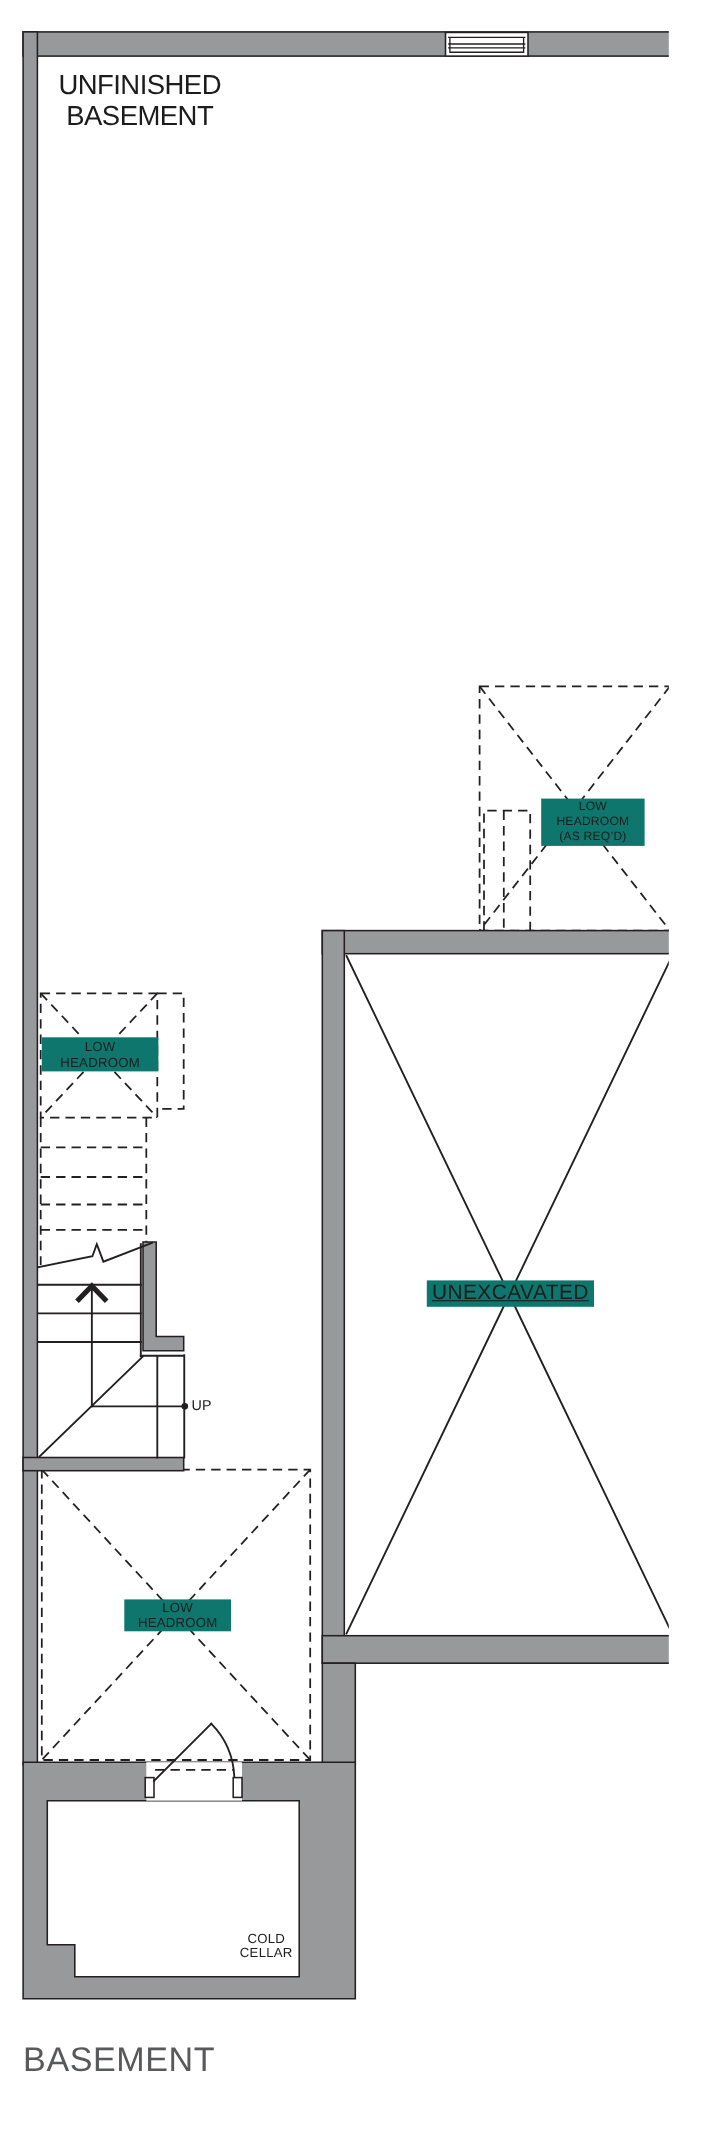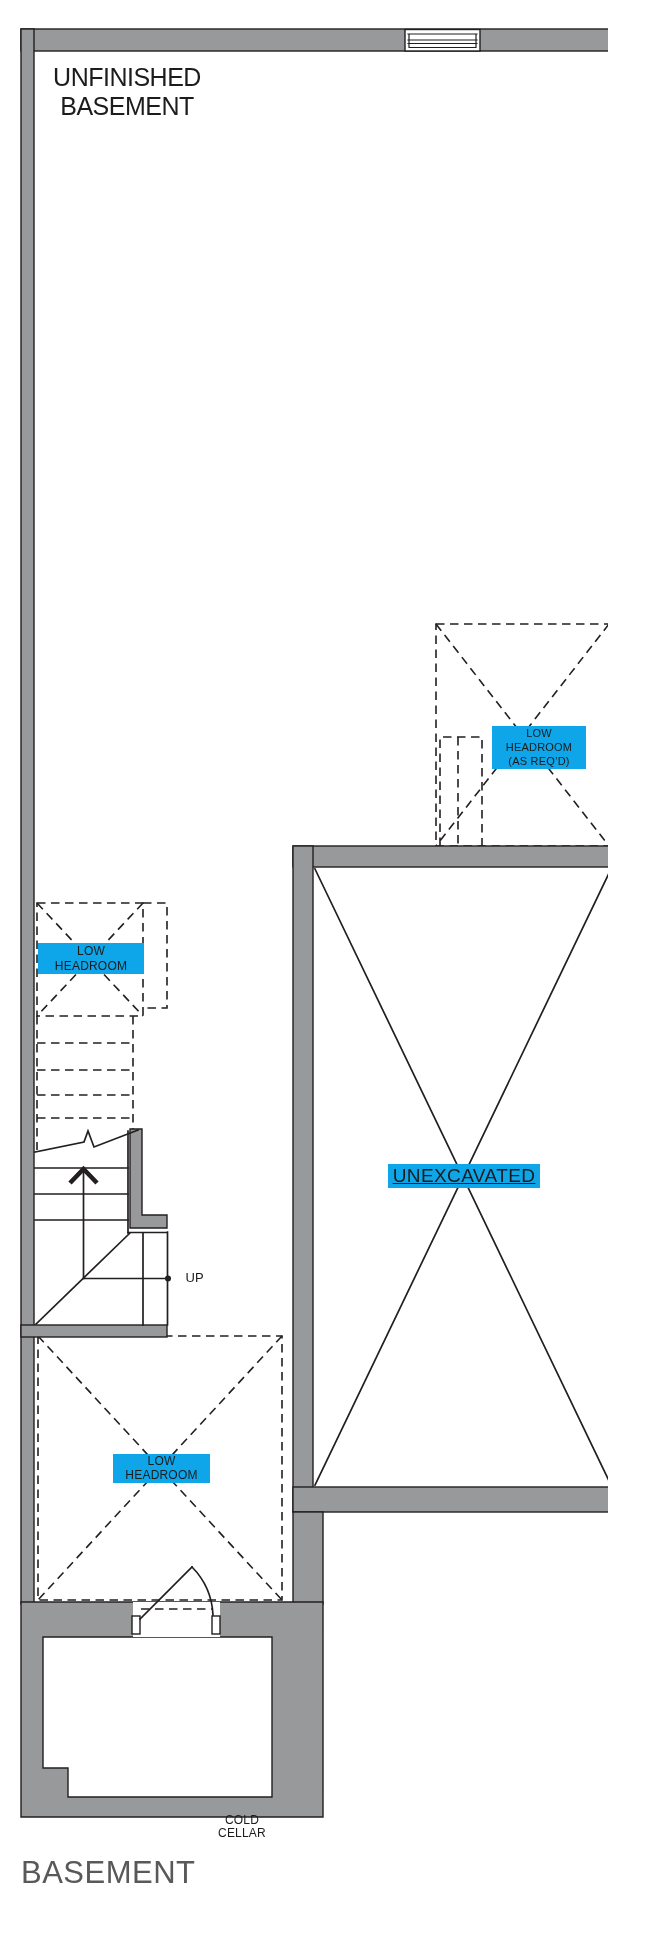--- a/index.html
+++ b/index.html
@@ -19,28 +19,28 @@
   .sline{stroke:var(--line-color);stroke-width:1.7;fill:none;stroke-linecap:square;}
   .dline{stroke:var(--line-color);stroke-width:1.6;fill:none;stroke-dasharray:8.5 5.5;}
   .wfill{fill:#ffffff;stroke:var(--line-color);stroke-width:1.4;}
   .thick{stroke-width:4.6;stroke-linecap:butt;stroke-linejoin:miter;}
   .dot{fill:var(--line-color);stroke:none;}
   .plan-label{
     position:absolute;color:var(--label-color);
     white-space:pre-line;text-align:center;
     letter-spacing:0.2px;
   }
-  .masked{background:#0ea5e9;}
+  .masked{background:#0f766e;}
   .lbl-unfinished{left:38px;top:63px;width:178px;font-size:25px;line-height:28.5px;letter-spacing:-0.5px;}
   .lbl-lh-reqd{left:492px;top:726px;width:94px;font-size:11px;line-height:13.8px;padding:1px 0;}
   .lbl-lh-stairs{left:38px;top:943px;width:106px;font-size:12px;line-height:14.5px;padding:1px 0;}
   .lbl-unexcavated{left:388px;top:1164px;width:152px;font-size:19px;letter-spacing:0.4px;padding:1px 0;text-decoration:underline;}
-  .lbl-up{left:174px;top:1270px;width:30px;font-size:13px;text-align:right;}
+  .lbl-up{left:174px;top:1270px;width:30px;font-size:13px;text-align:left;}
   .lbl-lh-garage{left:113px;top:1454px;width:97px;font-size:12px;line-height:13.5px;padding:1px 0;}
-  .lbl-cold-cellar{left:211px;top:1814px;width:62px;font-size:12px;line-height:12.8px;}
+  .lbl-cold-cellar{left:211px;top:1756px;width:62px;font-size:12px;line-height:12.8px;}
   .title-block{
     position:absolute;left:21px;top:1856px;width:420px;
     color:var(--title-color);font-size:31px;line-height:34px;letter-spacing:0.5px;
   }
 </style>
 </head>
 <body>
 
 <div class="stage">
 

